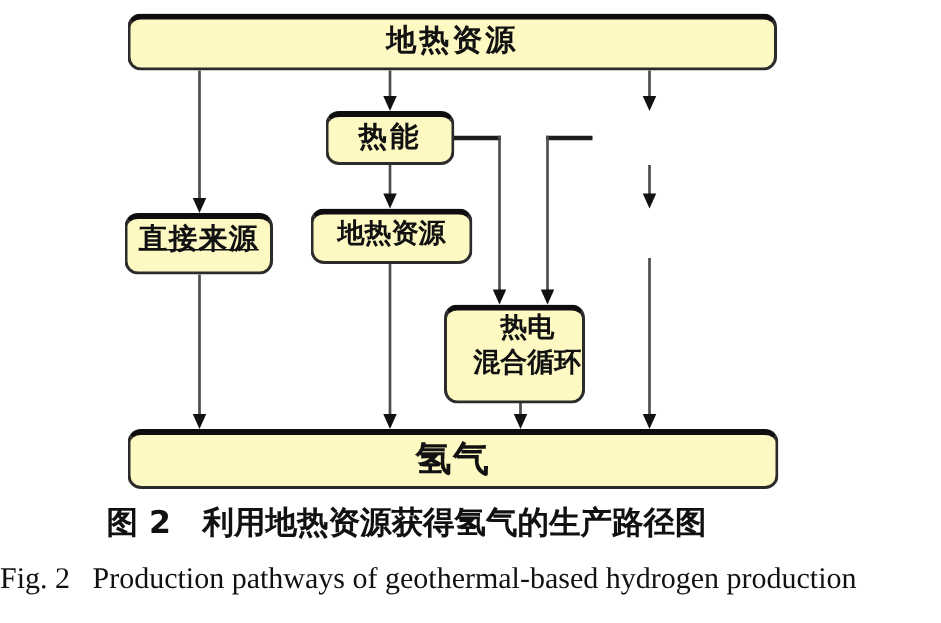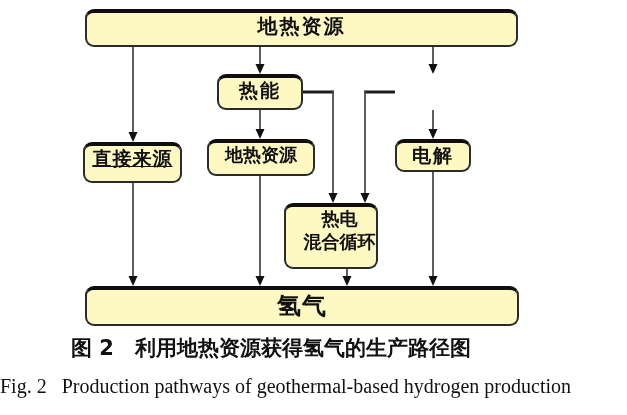--- a/index.html
+++ b/index.html
@@ -29,21 +29,21 @@
     font-weight: bold;
     color: #111111;
     text-align: center;
   }
   .box-geothermal   { left: 85px;  top: 9px;   width: 433px; height: 38px; font-size: 20px; letter-spacing: 2px; }
   .box-thermal      { left: 217px; top: 74px;  width: 86px;  height: 36px; font-size: 19px; letter-spacing: 2px; }
   .box-electric     { left: 395px; top: 74px;  width: 76px;  height: 36px; font-size: 19px; letter-spacing: 2px; }
   .box-direct       { left: 83px;  top: 142px; width: 99px;  height: 41px; font-size: 19px; letter-spacing: 1px; text-decoration: underline; }
   .box-thermochem   { left: 207px; top: 139px; width: 108px; height: 37px; font-size: 18px; }
   .box-electrolysis { left: 395px; top: 139px; width: 76px;  height: 33px; font-size: 19px; letter-spacing: 2px; }
-  .box-hybrid       { left: 284px; top: 203px; width: 94px;  height: 66px; font-size: 18px; line-height: 23px; padding-left: 17px; }
+  .box-hybrid       { left: 296px; top: 203px; width: 94px;  height: 66px; font-size: 18px; line-height: 23px; padding-left: 17px; }
   .box-hydrogen     { left: 85px;  top: 286px; width: 434px; height: 40px; font-size: 24px; letter-spacing: 1px; }
   .caption-zh {
     position: absolute;
     left: 6px; top: 334px;
     width: 530px;
     text-align: center;
     font-size: 21px;
     font-weight: bold;
     color: #111111;
     white-space: pre;
@@ -138,23 +138,20 @@
 
 
   <div class="box box-direct">
     <span>直接来源</span>
   </div>
 
   <div class="box box-thermochem">
     <span>地热资源</span>
   </div>
 
-  <div class="box box-electrolysis">
-    <span>电解</span>
-  </div>
 
   <div class="box box-hybrid">
     <span>热电</span>
     <span>混合循环</span>
   </div>
 
   <div class="box box-hydrogen">
     <span>氢气</span>
   </div>
 

